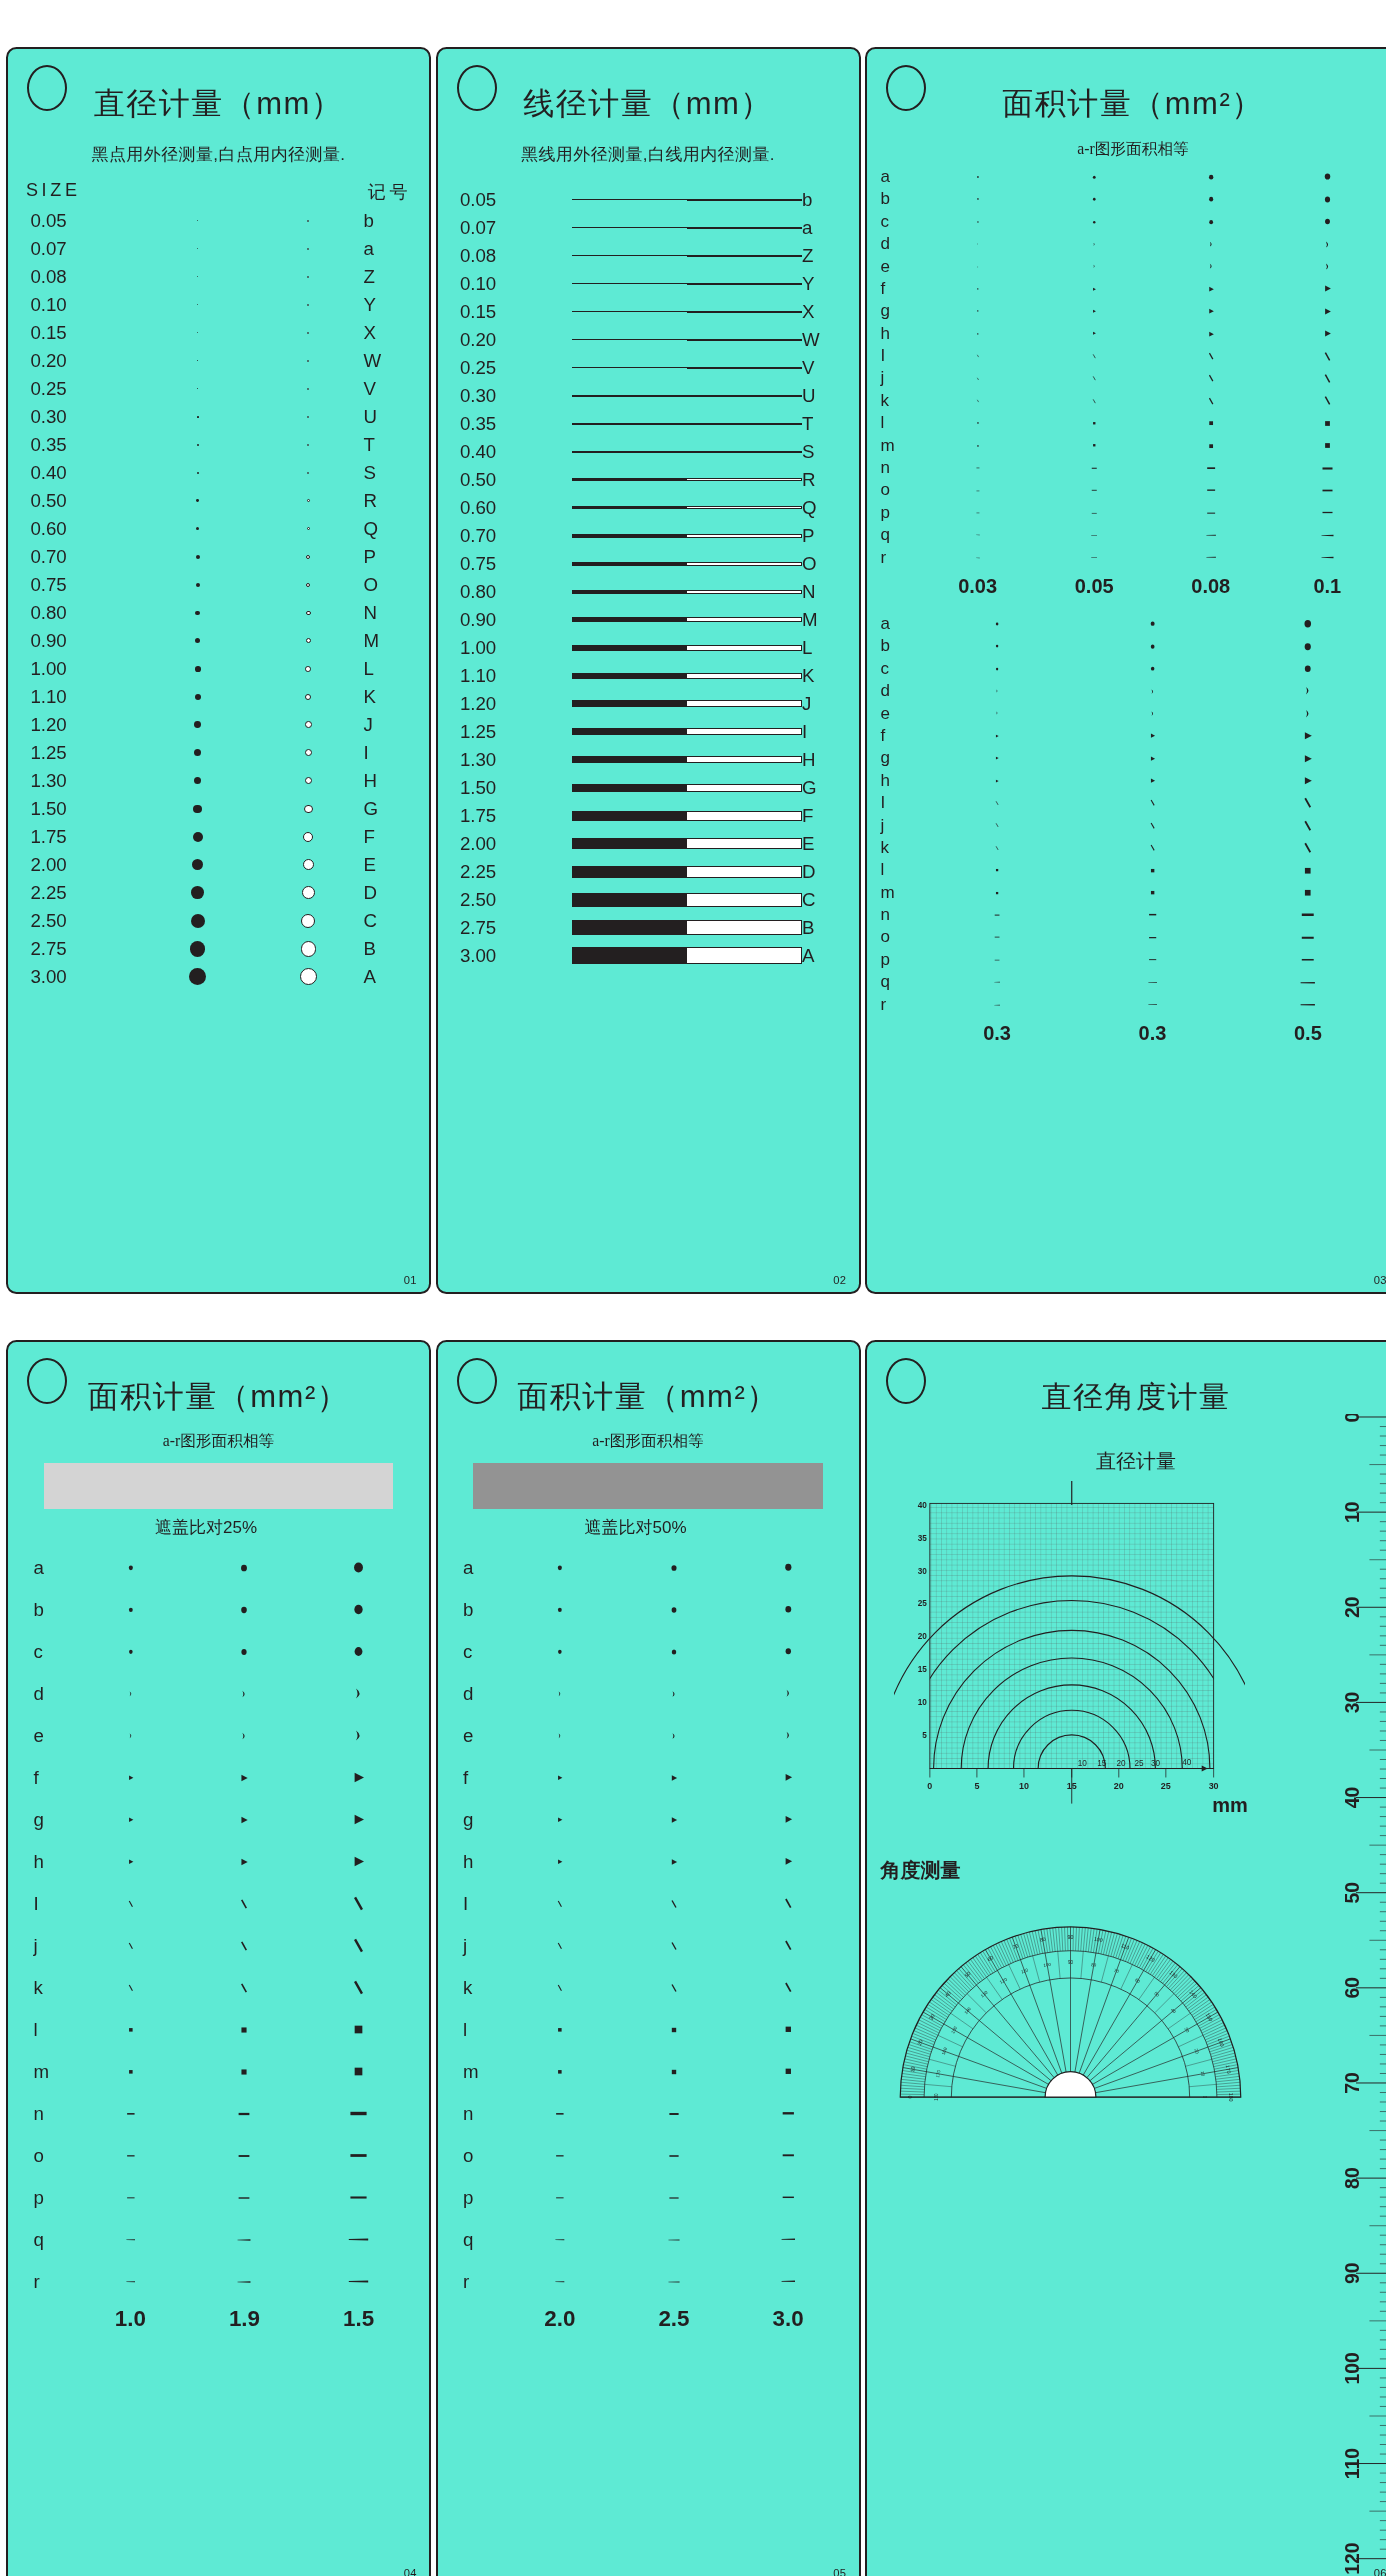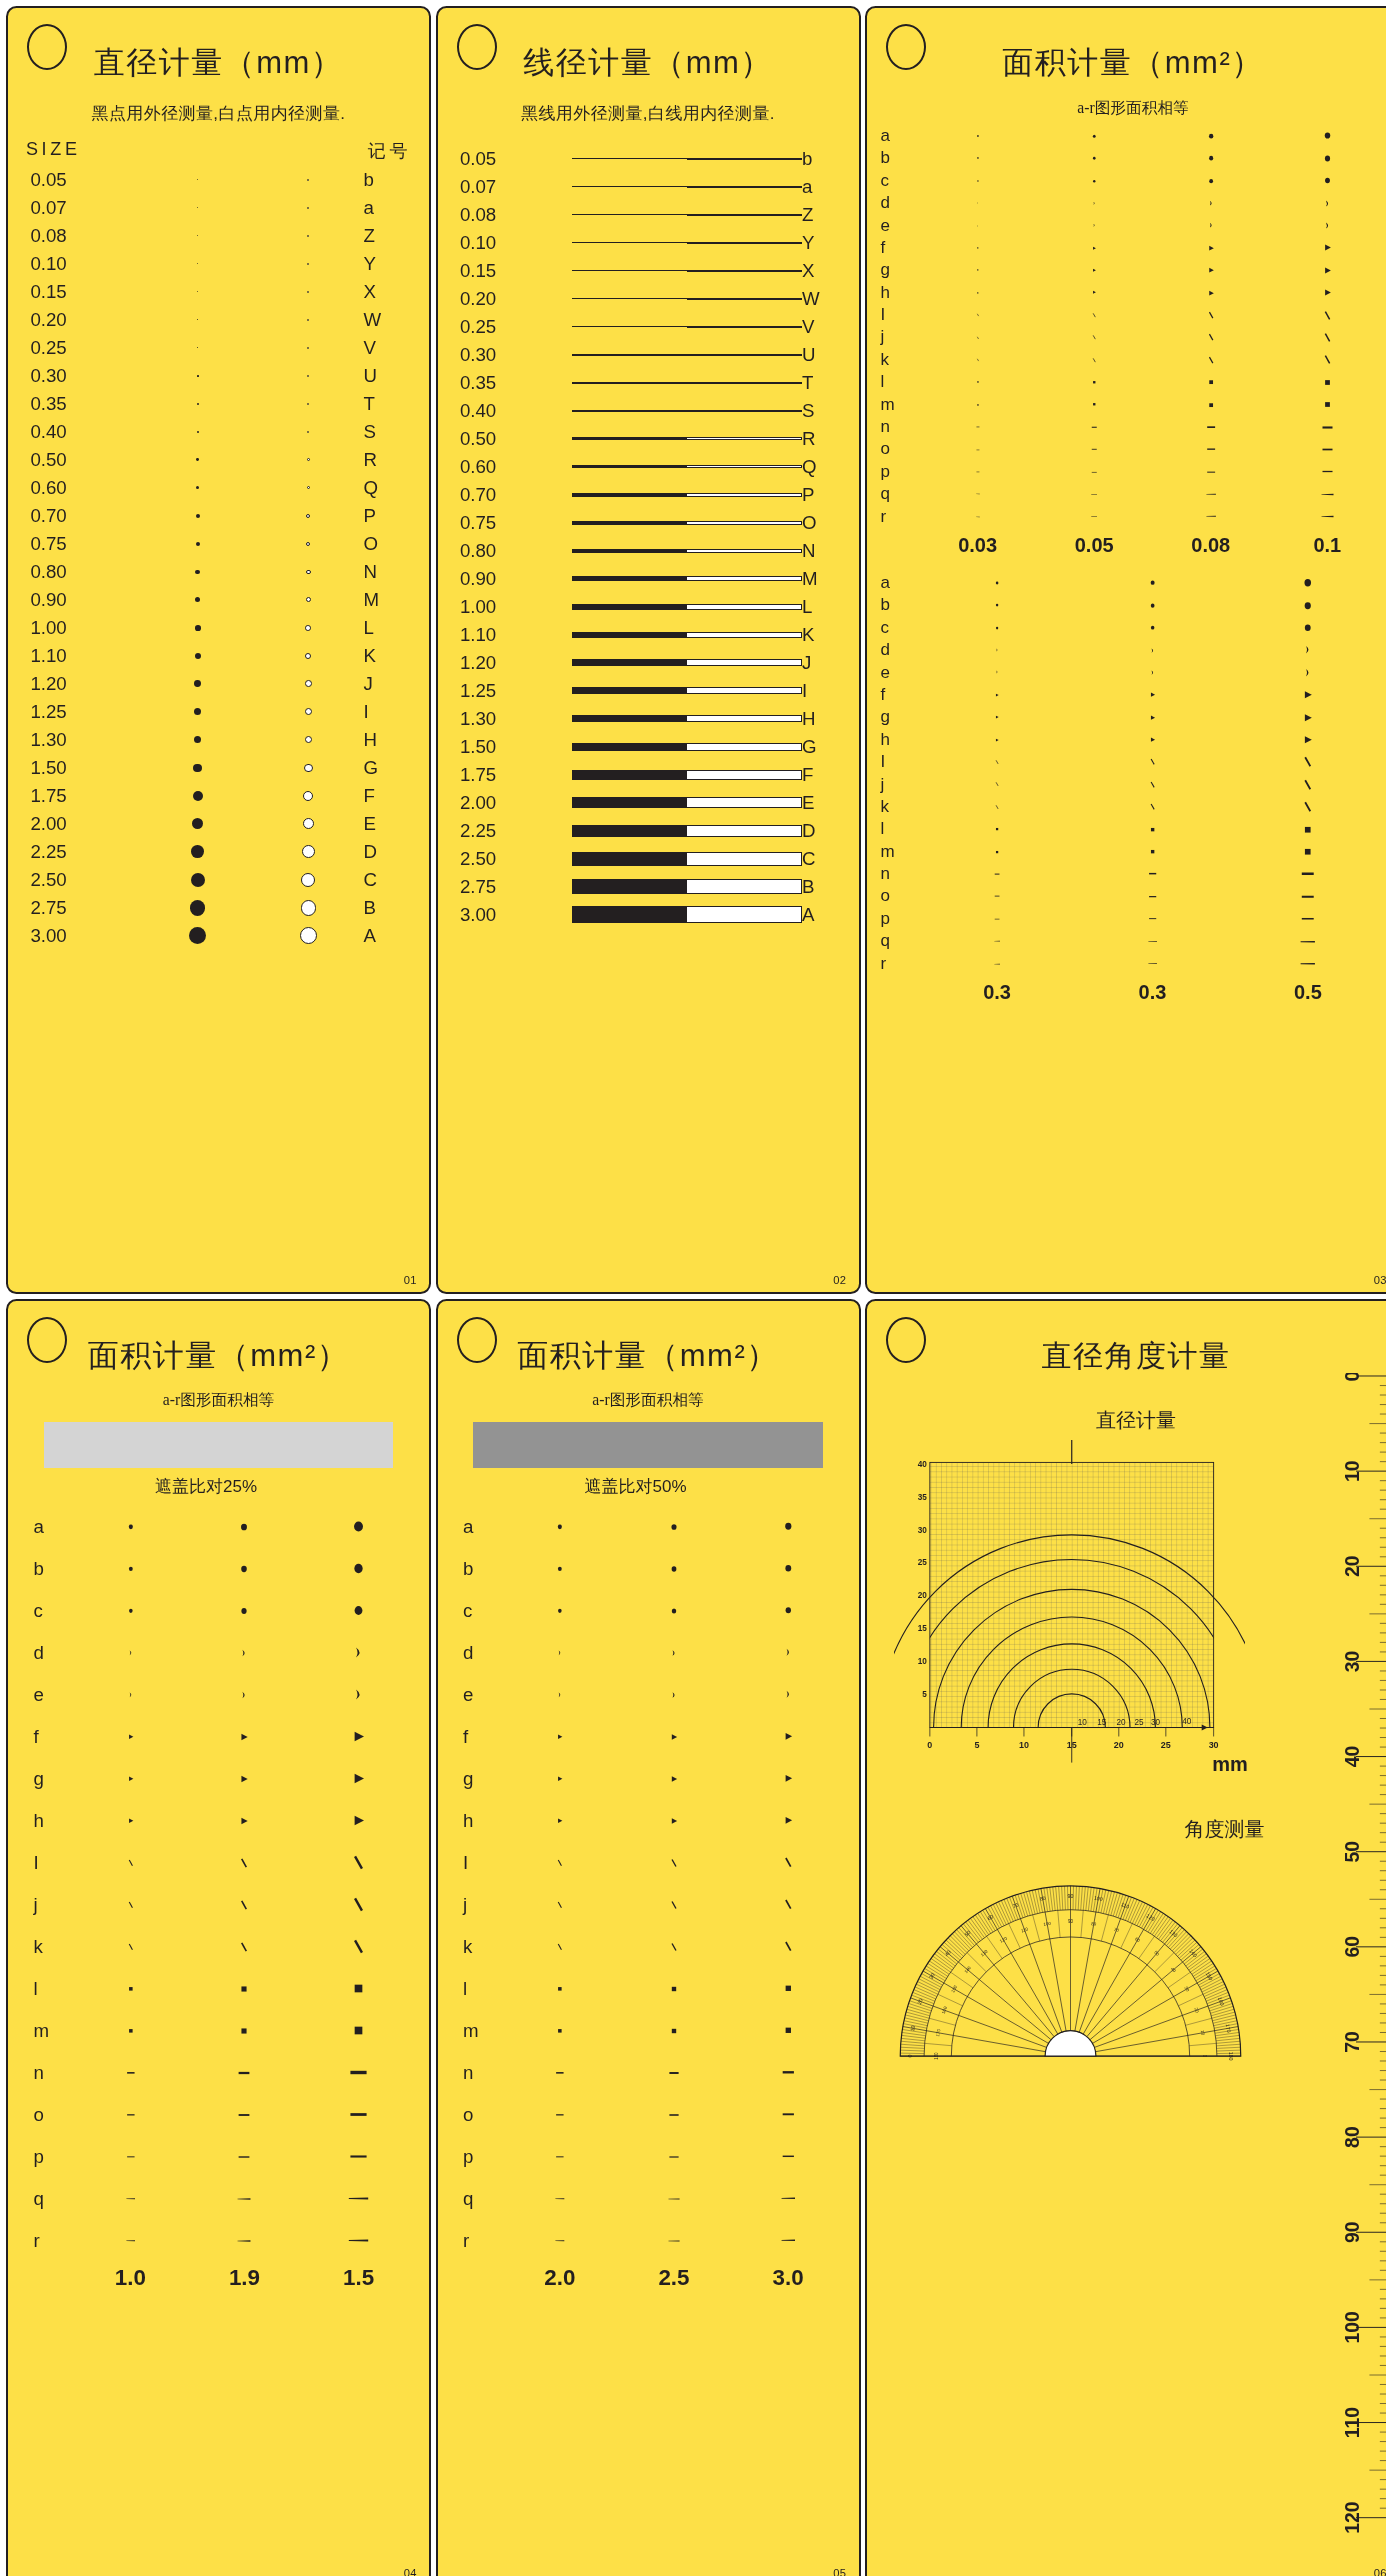--- a/index.html
+++ b/index.html
@@ -14,23 +14,24 @@
     display: grid;
     grid-template-columns: 425px 425px 536px;
     grid-template-rows: 1288px 1288px;
     padding: 6px;
     gap: 4.5px;
   }
   .card {
     border: 2.2px solid #231f20;
     border-radius: 10.4px;
     position: relative;
-    background: #fde047;
+    background: #5eead4;
     overflow: hidden;
     padding: 10.4px 13.4px 7.5px 13.4px;
+    margin-top: 41px;
   }
   .punch {
     position: absolute;
     left: 19.4px; top: 16.4px;
     width: 40px; height: 46px;
     border: 2.2px solid #231f20;
     border-radius: 50%;
   }
   .card-num {
     position: absolute;
@@ -125,21 +126,21 @@
     grid-template-columns: 40px repeat(3, 1fr);
     padding-left: 12px;
     margin-top: 3px;
   }
   .cov-scale div { text-align: center; font-size: 22.4px; font-weight: 700; }
 
   
   .p6 { padding: 10.4px 7.5px 7.5px 13.4px; }
   .p6-title { text-align: center; font-size: 30px; margin-top: 25px; letter-spacing: 1.5px; }
   .p6-sub { text-align: center; font-size: 20px; margin-top: 30px; }
-  .p6-sub2 { text-align: right; font-size: 20px; margin-top: 10.4px; }
+  .p6-sub2 { text-align: left; font-size: 20px; margin-top: 10.4px; font-weight: bold; }
   .ruler-col {
     position: absolute; right: 4.5px; top: 72px;
     width: 81px; height: 1179px;
   }
   svg { display: block; }
 </style>
 </head>
 <body>
 
 <div class="sheet">

